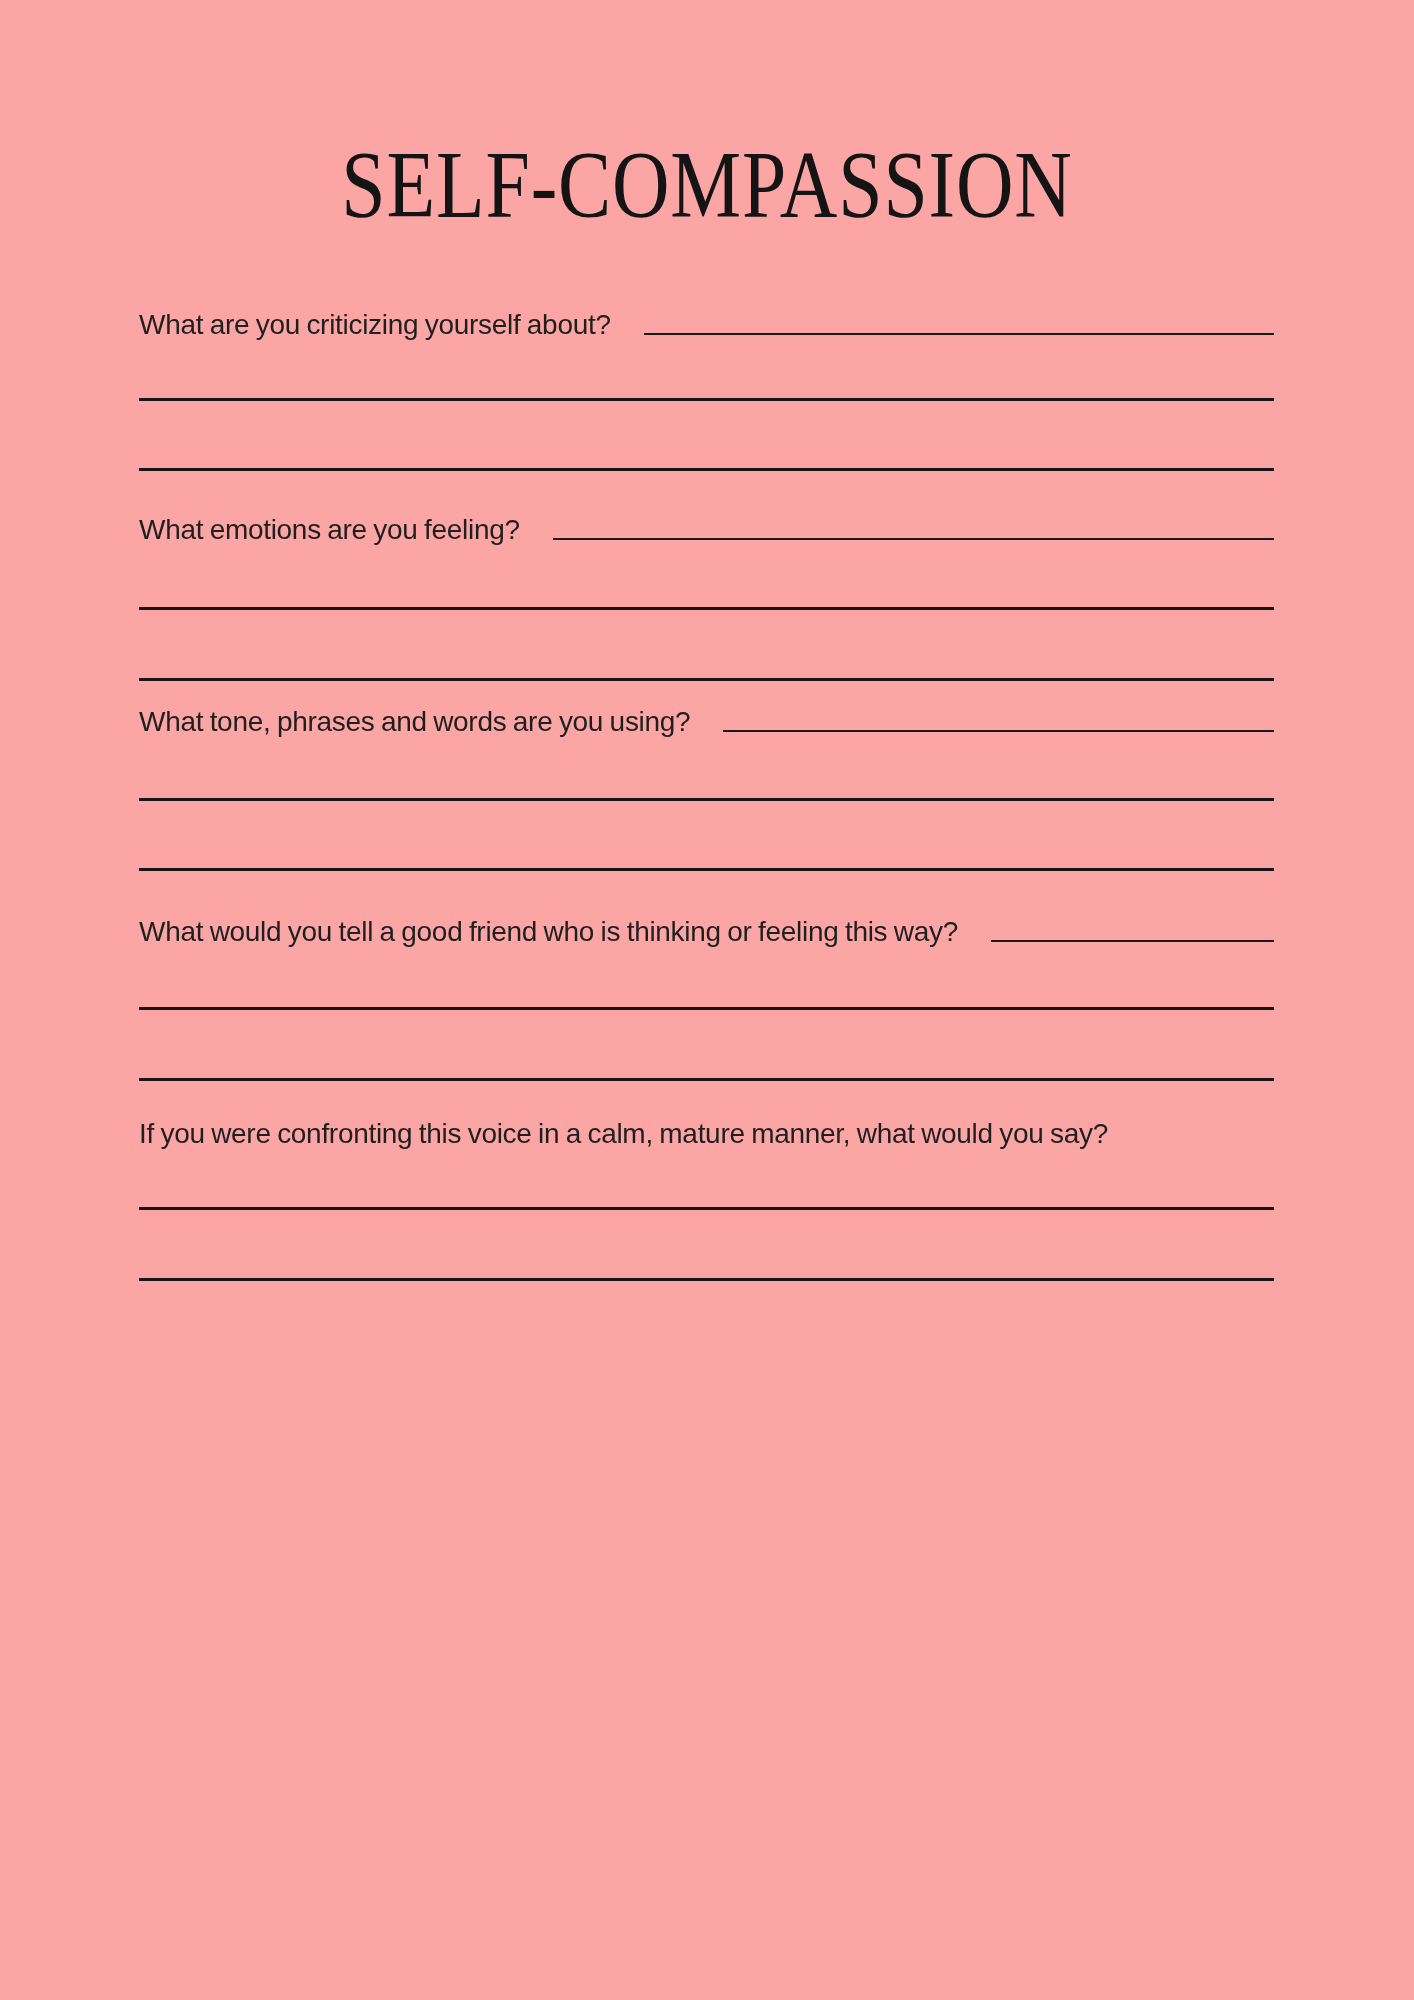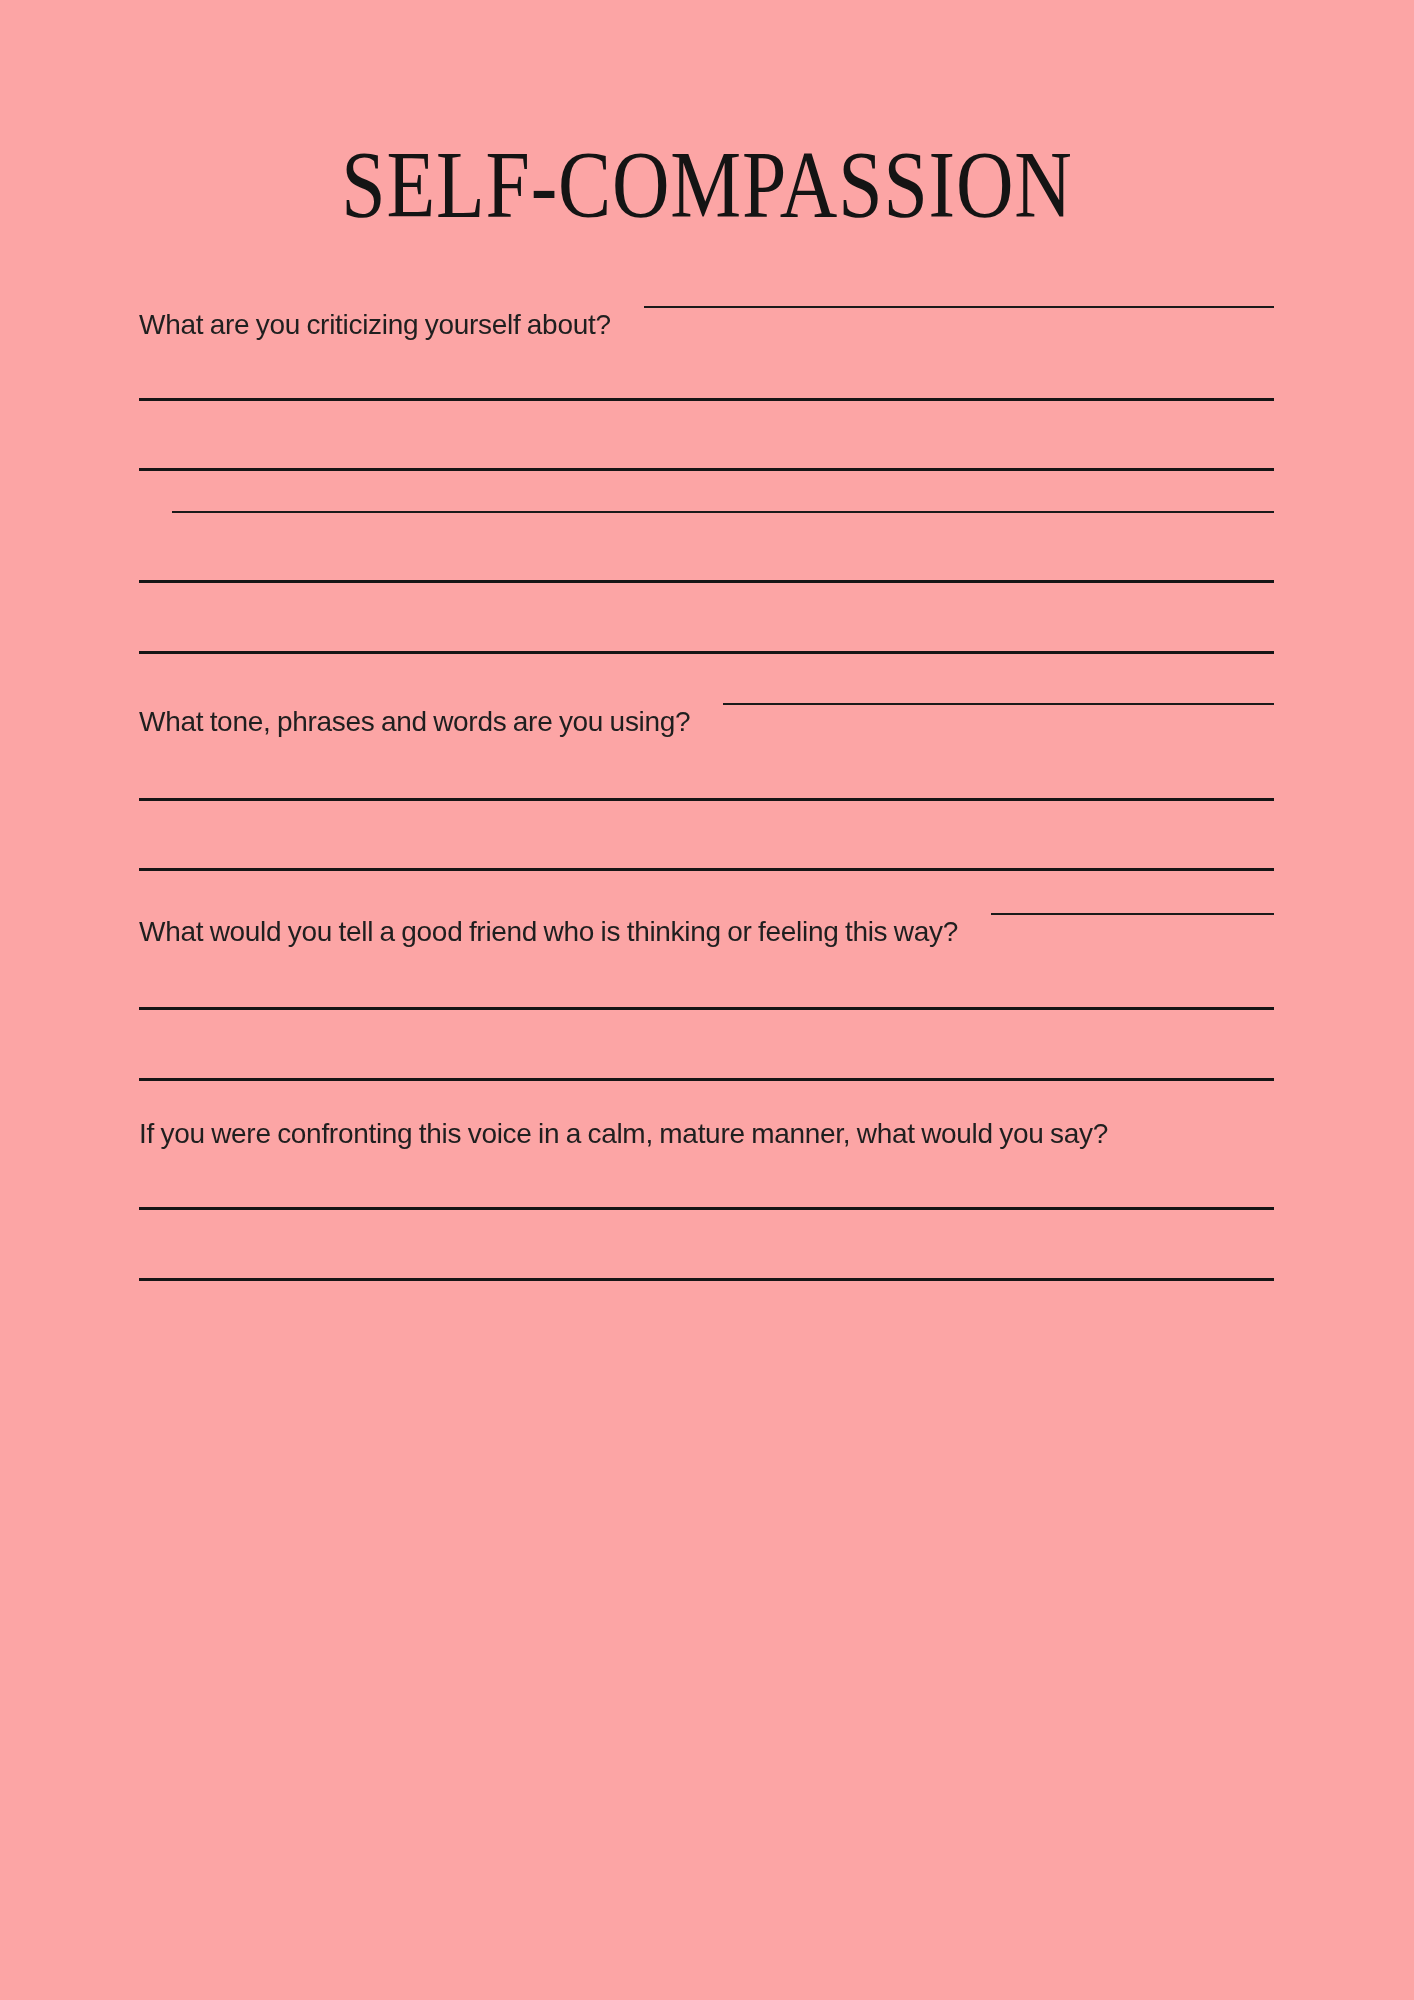--- a/index.html
+++ b/index.html
@@ -45,21 +45,21 @@
   }
   .q1 { top: 306px; }
   .q2 { top: 511px; }
   .q3 { top: 703px; }
   .q4 { top: 913px; }
   .q5 { top: 1115px; }
   .q6 { top: 1321px; }
   .q7 { top: 1633px; }
   .qrow {
     display: flex;
-    align-items: flex-start;
+    align-items: flex-end;
   }
   .qtext {
     font-size: 28px;
     line-height: 37px;
     letter-spacing: -0.3px;
     word-spacing: -1px;
     color: #1f1f1f;
   }
   .fill {
     flex: 1;
@@ -92,20 +92,21 @@
     <div class="qrow">
       <span class="qtext">What are you criticizing yourself about?</span>
       <span class="fill"></span>
     </div>
     <div class="ans a1"></div>
     <div class="ans a2"></div>
   </section>
 
   <section class="q q2">
     <div class="qrow">
+      <span class="qtext">What emotions are you feeling?</span>
       <span class="fill"></span>
     </div>
     <div class="ans a1"></div>
     <div class="ans a2"></div>
   </section>
 
   <section class="q q3">
     <div class="qrow">
       <span class="qtext">What tone, phrases and words are you using?</span>
       <span class="fill"></span>

